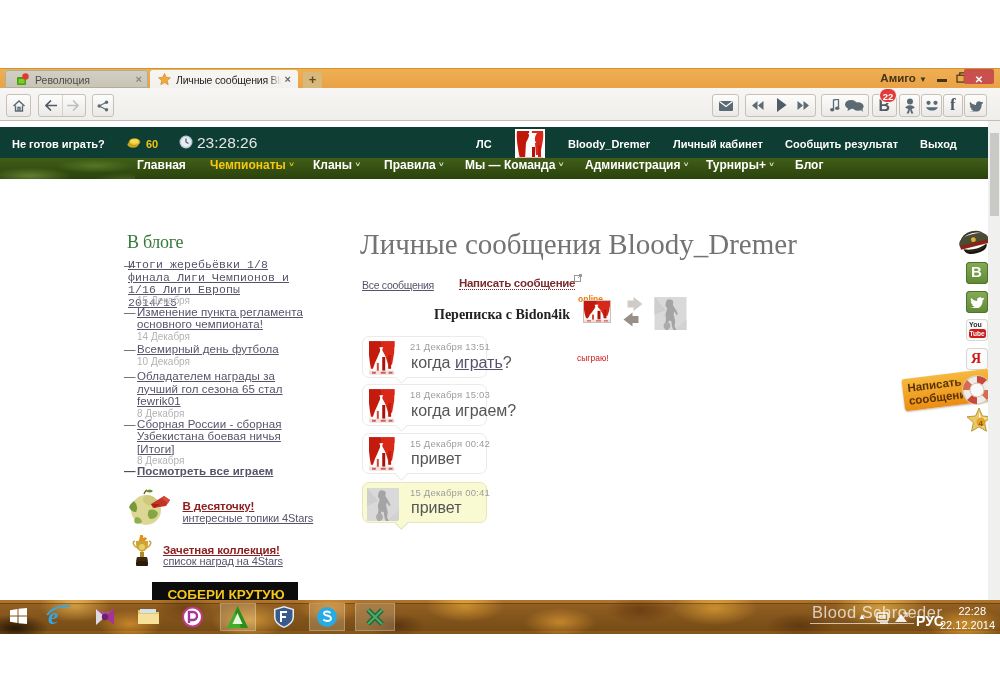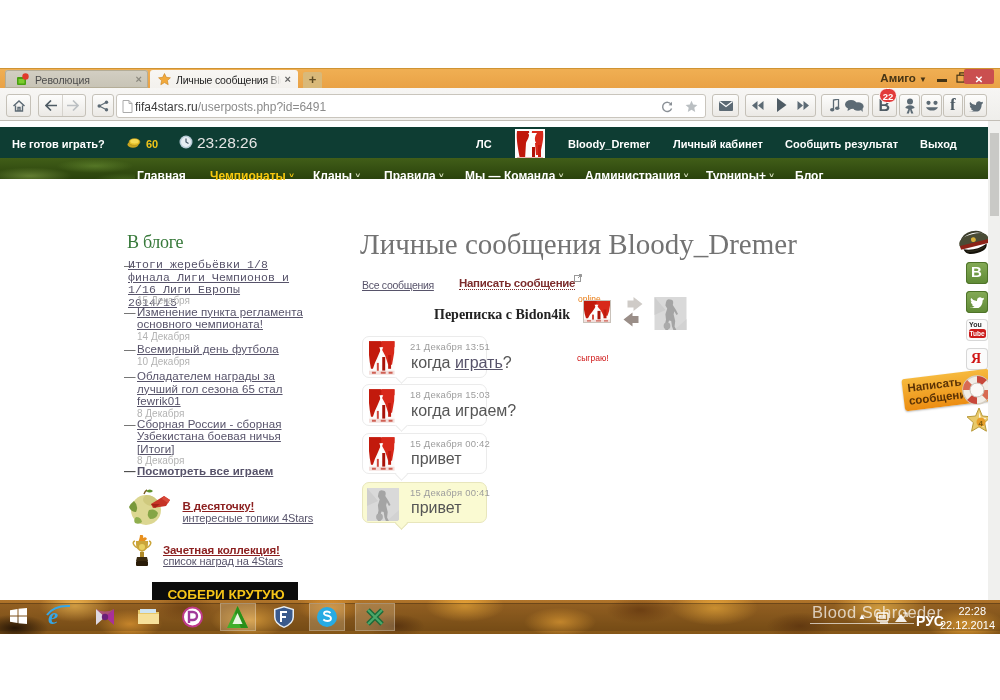--- a/index.html
+++ b/index.html
@@ -39,21 +39,21 @@
   #viewport { left:0; top:121px; width:1000px; height:479px; background:#fff; overflow:hidden;}
   #topbar { left:0; top:6px; width:988px; height:31px; background:#0e3d33;}
   .tb-w { position:absolute; color:#fff; font-size:11px; font-weight:bold; top:11px; white-space:nowrap;}
   #clocktime { position:absolute; left:197px; top:7px; color:#e5e5e5; font-size:15.5px; font-weight:normal;}
   #navbar { left:0; top:37px; width:988px; height:21px;
      background:linear-gradient(#415e18,#2a420c);}
   #navgrass { position:absolute; left:0; top:0; width:135px; height:21px;
      background:radial-gradient(ellipse 60px 12px at 30px 18px, rgba(150,180,85,.5), rgba(150,180,85,0) 70%),
                 radial-gradient(ellipse 55px 10px at 95px 8px, rgba(120,160,60,.45), rgba(120,160,60,0) 70%),
                 radial-gradient(ellipse 45px 10px at 125px 22px, rgba(105,145,55,.4), rgba(105,145,55,0) 70%);}
-  .nav { position:absolute; top:11px; color:#fff; font-size:12px; font-weight:bold; white-space:nowrap;}
+  .nav { position:absolute; top:0; color:#fff; font-size:12px; font-weight:bold; white-space:nowrap;}
   .nav .car { font-size:8px; position:relative; top:-2px; color:#dfe5c8;}
   #scrollbar { left:988px; top:121px; width:12px; height:479px; background:#f0f0ee;}
   #thumb { position:absolute; left:1.5px; top:12px; width:9px; height:83px; background:#c9c9c6; }
 
   
   .sdash { position:absolute; color:#4a4a4a; font-size:11.5px;}
   .slink { position:absolute; width:168px; color:#57536a; font-size:11.5px; line-height:12.6px;
     text-decoration:underline; letter-spacing:.1px;}
   .sdate { position:absolute; color:#b3b3b3; font-size:10px;}
   .promoA { position:absolute; font-size:11.5px; letter-spacing:-.1px; font-weight:bold; color:#8c2020; text-decoration:underline;}
@@ -145,34 +145,20 @@
       </svg>
     <div class="abs" style="left:62px; top:7px; width:1px; height:21px; background:#d6d3cd;"></div>
     <div class="tbtn" style="left:92px; width:22px;">
       <svg width="12" height="12" viewBox="0 0 12 12">
           <circle cx="9.5" cy="2.2" r="1.7" fill="#5c6a74"></circle>
           <circle cx="9.5" cy="9.8" r="1.7" fill="#5c6a74"></circle>
           <circle cx="2.2" cy="6" r="1.7" fill="#5c6a74"></circle>
           <path d="M2.2 6 L9.5 2.2 M2.2 6 L9.5 9.8" stroke="#5c6a74" stroke-width="1.1"></path>
         </svg>
     </div>
-    <div id="addrbar">
-      <svg style="position:absolute;left:5px;top:5px" width="11" height="13" viewBox="0 0 11 13">
-          <path d="M1 .5 H7 L10 3.5 V12.5 H1 Z" fill="#fff" stroke="#aaa" stroke-width="1"></path>
-          <path d="M7 .5 V3.5 H10" fill="none" stroke="#aaa" stroke-width="1"></path>
-        </svg>
-      <div id="url">fifa4stars.ru<span>/userposts.php?id=6491</span></div>
-      <svg style="position:absolute;left:544px;top:6px" width="12" height="12" viewBox="0 0 12 12">
-          <path d="M10.2 3.5 A4.6 4.6 0 1 0 10.6 7.5" stroke="#8a9096" stroke-width="1.4" fill="none"></path>
-          <path d="M11 0.8 L11 4.4 L7.6 4.2 Z" fill="#8a9096"></path>
-        </svg>
-      <svg style="position:absolute;left:568px;top:5px" width="13" height="13" viewBox="0 0 13 13">
-          <path d="M6.5 0.8 L8.2 4.6 L12.4 5 L9.3 7.8 L10.2 11.9 L6.5 9.8 L2.8 11.9 L3.7 7.8 L0.6 5 L4.8 4.6 Z" fill="#babfc2"></path>
-        </svg>
-    </div>
     <div class="tbtn" style="left:712px; width:27px;">
       <svg width="15" height="11" viewBox="0 0 15 11">
           <rect x="0.5" y="0.5" width="14" height="10" rx="1" fill="#5c6a74"></rect>
           <path d="M1 1 L7.5 6 L14 1" stroke="#fff" stroke-width="1.2" fill="none"></path>
         </svg>
     </div>
     <div class="tbtn" style="left:745px; width:71px;"></div>
     <svg class="abs" style="left:752px; top:13px" width="12" height="9" viewBox="0 0 12 9">
         <path d="M5.5 0 L5.5 9 L0 4.5 Z M11.5 0 L11.5 9 L6 4.5 Z" fill="#5c6a74"></path>
       </svg>
@@ -342,21 +328,21 @@
         <g id="grayava">
           <rect width="32" height="33" fill="#d9d9d9"></rect>
           <path d="M0 0 l11 13 l-11 5 z" fill="#cecece"></path>
           <path d="M20 33 l12 -11 v11 z" fill="#d2d2d2"></path>
           <path d="M15.5 2.5 a3.2 3.2 0 0 1 3.2 3.4 l-0.4 2.2 l3.2 4.8 l2 4 l-1.6 1 l-2 -3.6 l-0.8 3 l1.6 6.6 l-0.6 5.6 l1.8 3.5 h-3 l-1.4 -3.5 l-0.8 -5.5 l-2.2 -0.4 l-1.4 4.4 l0.6 5 h-2.8 l-0.4 -5.4 l1 -5 l-0.6 -5.4 l1.8 -5.6 l-1.8 -3.2 l0.6 -3.4 a3.2 3.2 0 0 1 4 -2.5z" fill="#a4a4a4"></path>
           <circle cx="12.5" cy="29" r="3.4" fill="#ababab"></circle>
         </g>
       </defs>
     </svg>
 
-    <div class="abs" style="left:578px; top:172.5px; font-size:8.5px; color:#e87a10; font-weight:normal;">online</div>
+    <div class="abs" style="left:578px; top:172.5px; font-size:8.5px; color:#e87a10; font-weight:bold;">online</div>
     <svg class="abs" style="left:583px; top:179px; border:1px solid #c9c2ba;" width="28" height="23" viewBox="0 0 26 34" preserveAspectRatio="none">
         <use href="#redava"></use>
       </svg>
     <div class="abs" style="left:577px; top:199.5px; font-size:8.5px; color:#d01818;margin-top:32px;">сыграю!</div>
     <svg class="abs" style="left:623px; top:175.5px;" width="20" height="30" viewBox="0 0 20 30">
       <path d="M10.5 0 v3.5 h-6 v7 h6 v3.5 l9 -7 z" fill="#cfcbc7"></path>
       <path d="M9.5 15.5 v3.5 h6 v7 h-6 v3.5 l-9 -7 z" fill="#9a8e88"></path>
     </svg>
     <svg class="abs" style="left:654px; top:176px;" width="33" height="33" viewBox="0 0 32 33">
         <use href="#grayava"></use>

